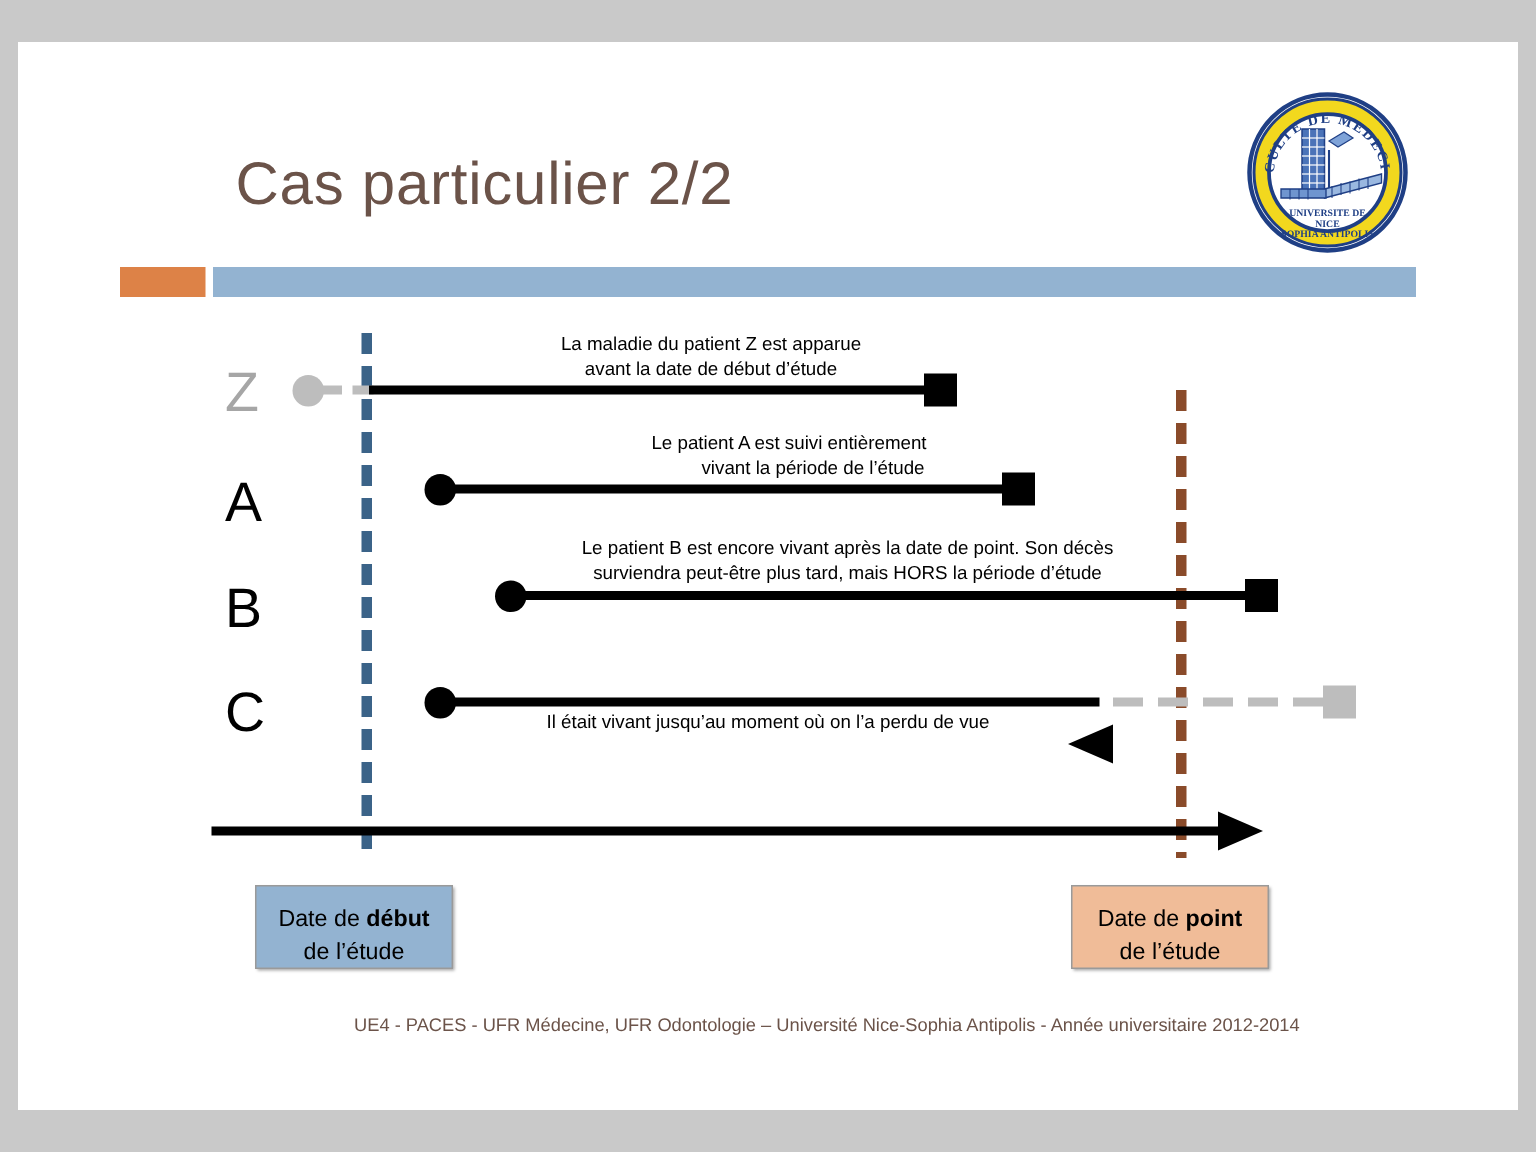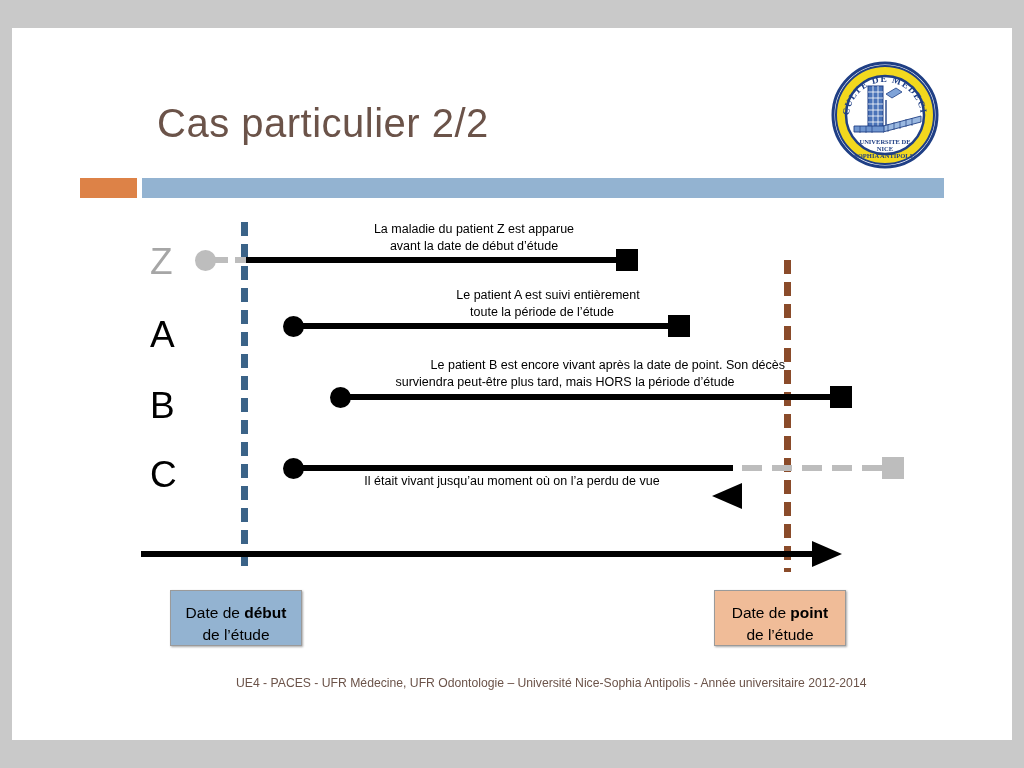--- a/index.html
+++ b/index.html
@@ -264,28 +264,28 @@
     <div class="note" style="left:302px; top:210px; width:320px;">avant la date de début d’étude</div>
     <div class="dot gray" style="left:183px; top:222px;"></div>
     <div class="dashseg" style="left:202px; top:229px; width:36px;">
       <i style="left:0; width:14px;"></i>
         <i style="left:21px; width:14px;"></i>
     </div>
     <div class="hline" style="left:234px; top:229px; width:388px;"></div>
     <div class="sq" style="left:604px; top:221px;"></div>
 
     <div class="plabel" style="left:138px; top:288px;">A</div>
-    <div class="note" style="left:376px; top:259px; width:320px;">Le patient A est suivi entièrement</div>
-    <div class="note" style="left:370px; top:276px; width:320px;">toute la période de l’étude</div>
+    <div class="note" style="left:354px; top:259px; width:320px;">Le patient A est suivi entièrement</div>
+    <div class="note" style="left:370px; top:276px; width:320px;">vivant la période de l’étude</div>
     <div class="dot" style="left:271px; top:288px;"></div>
     <div class="hline" style="left:281px; top:295px; width:390px;"></div>
     <div class="sq" style="left:656px; top:287px;"></div>
 
     <div class="plabel" style="left:138px; top:359px;">B</div>
-    <div class="note" style="left:333px; top:329px; width:440px;text-align:right;">Le patient B est encore vivant après la date de point. Son décès</div>
+    <div class="note" style="left:333px; top:329px; width:440px;">Le patient B est encore vivant après la date de point. Son décès</div>
     <div class="note" style="left:333px; top:346px; width:440px;">surviendra peut-être plus tard, mais HORS la période d’étude</div>
     <div class="dot" style="left:318px; top:359px;"></div>
     <div class="hline" style="left:328px; top:366px; width:502px;"></div>
     <div class="sq" style="left:818px; top:358px;"></div>
 
     <div class="plabel" style="left:138px; top:428px;">C</div>
     <div class="note" style="left:290px; top:417px; width:420px;margin-top:28px;">Il était vivant jusqu’au moment où on l’a perdu de vue</div>
     <div class="dot" style="left:271px; top:430px;"></div>
     <div class="hline" style="left:281px; top:437px; width:440px;"></div>
     <div id="c-head"></div>

